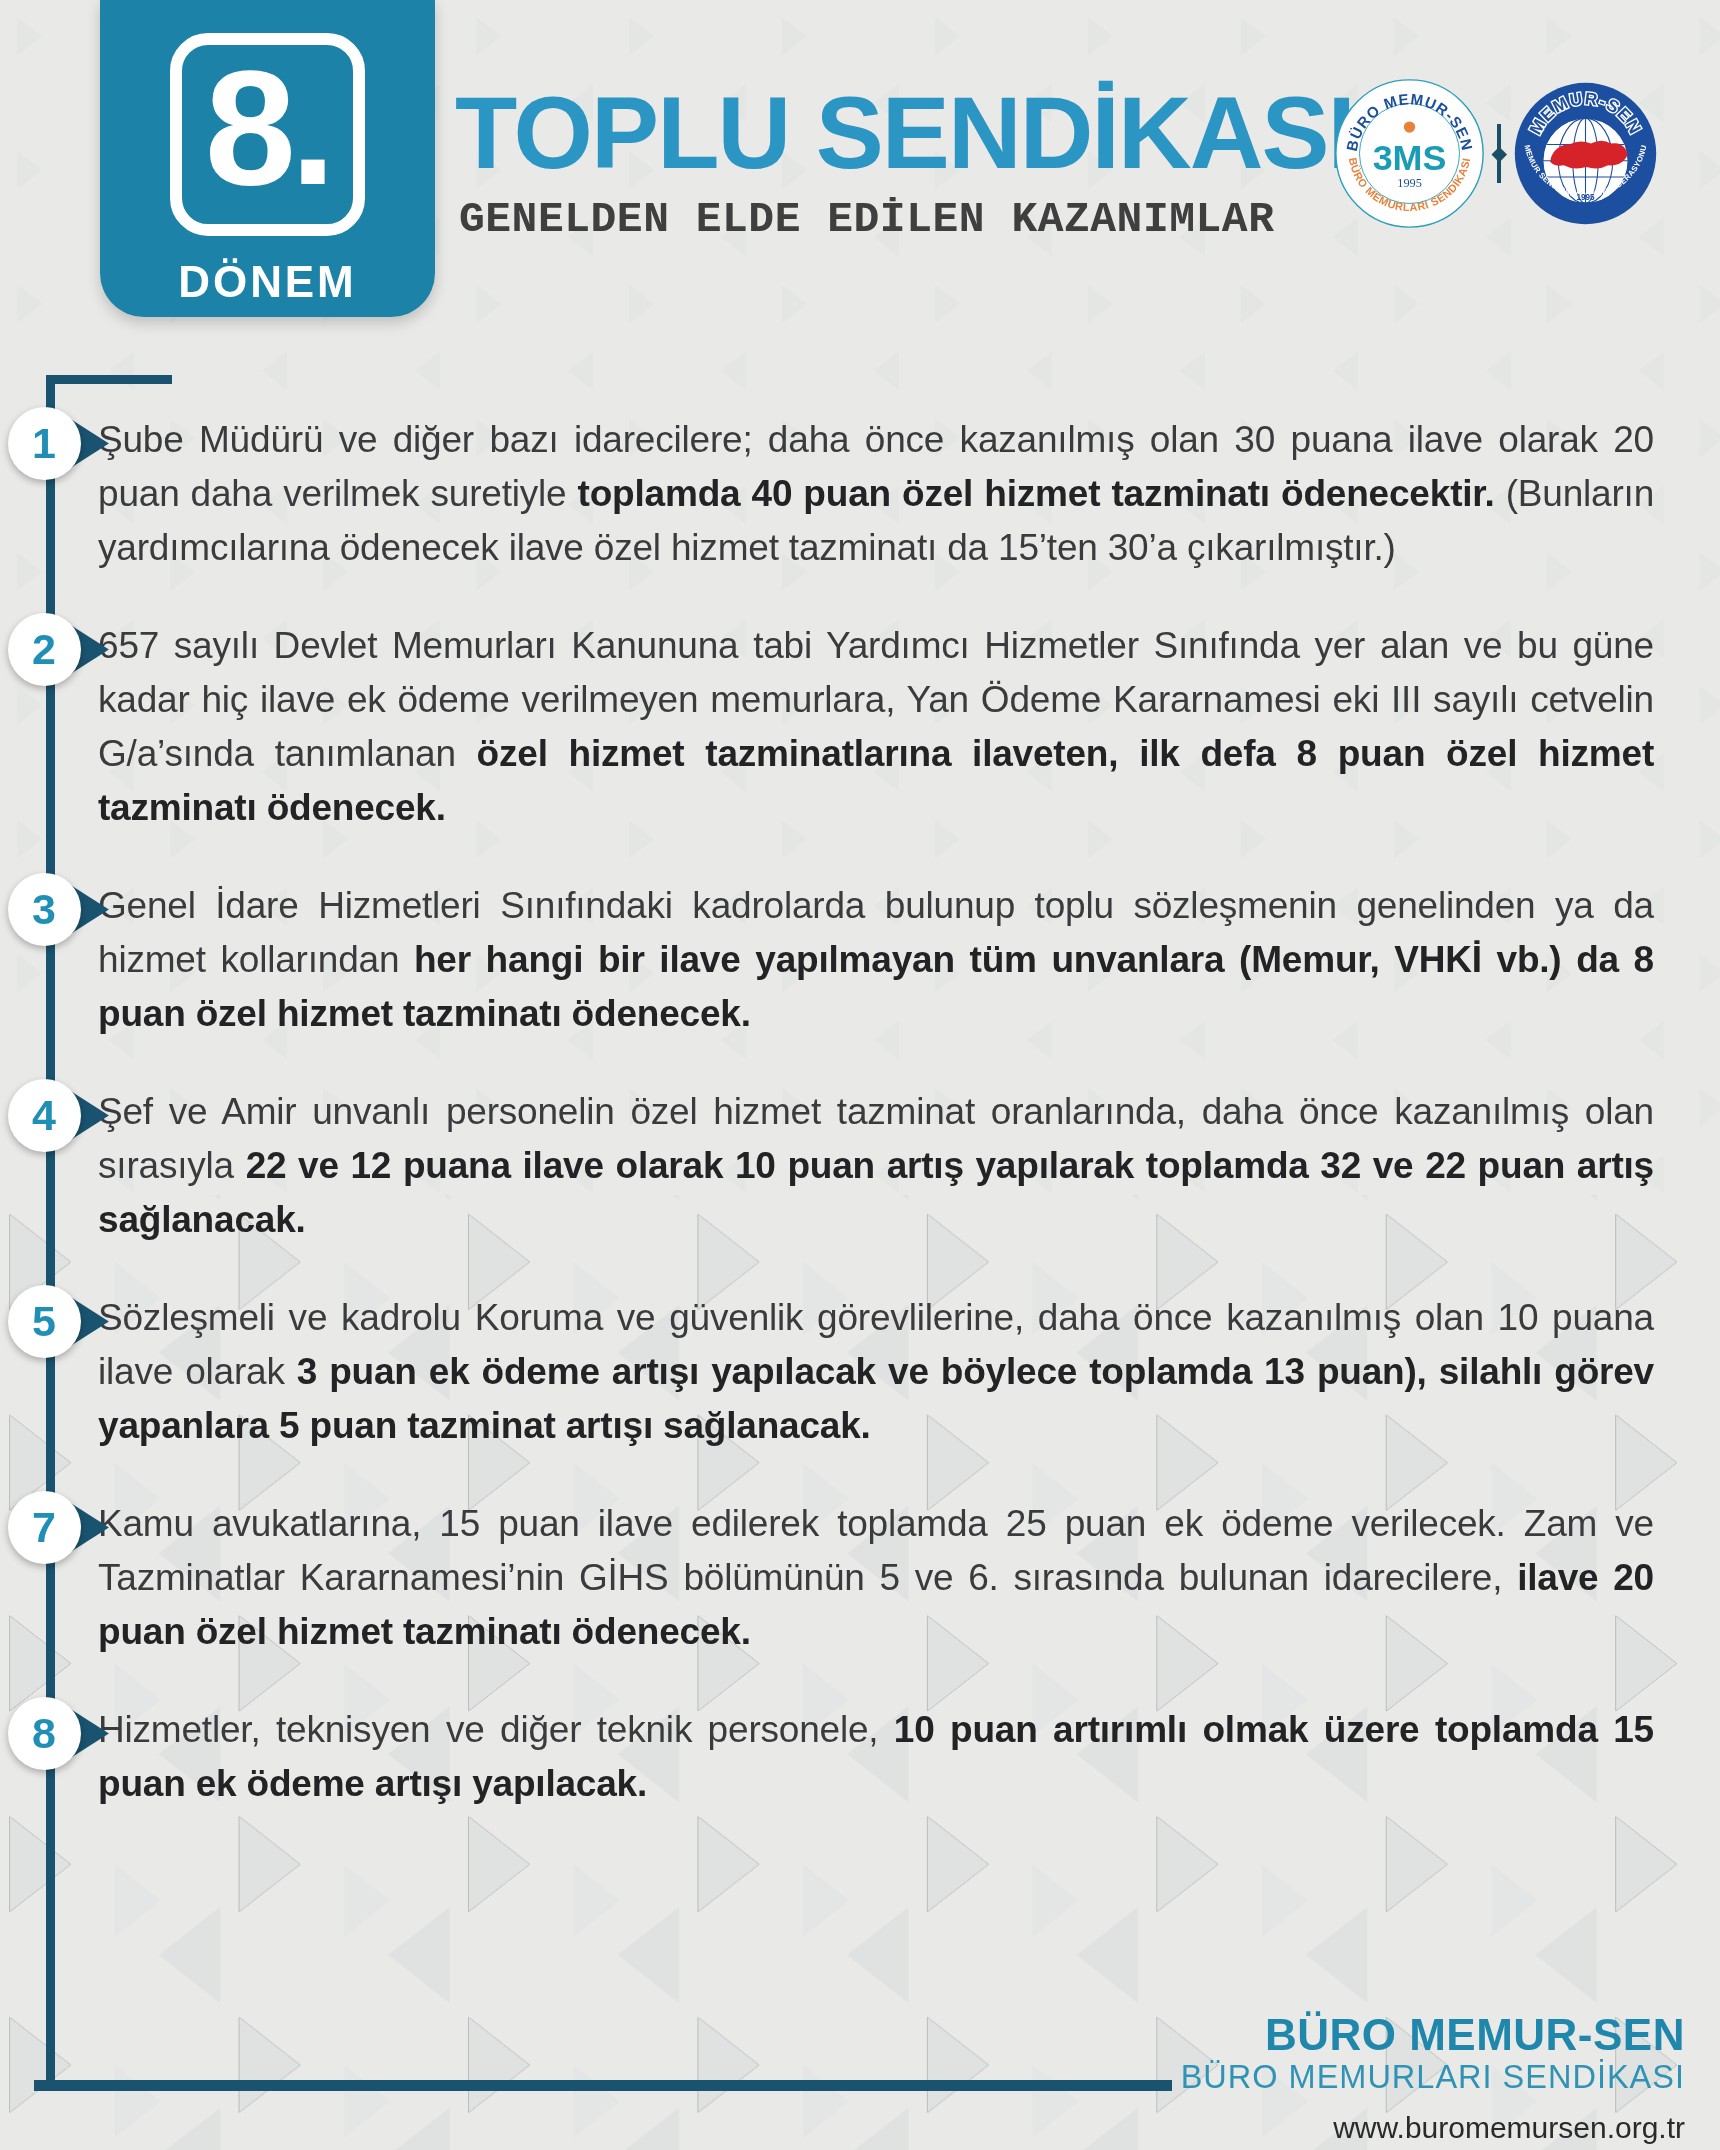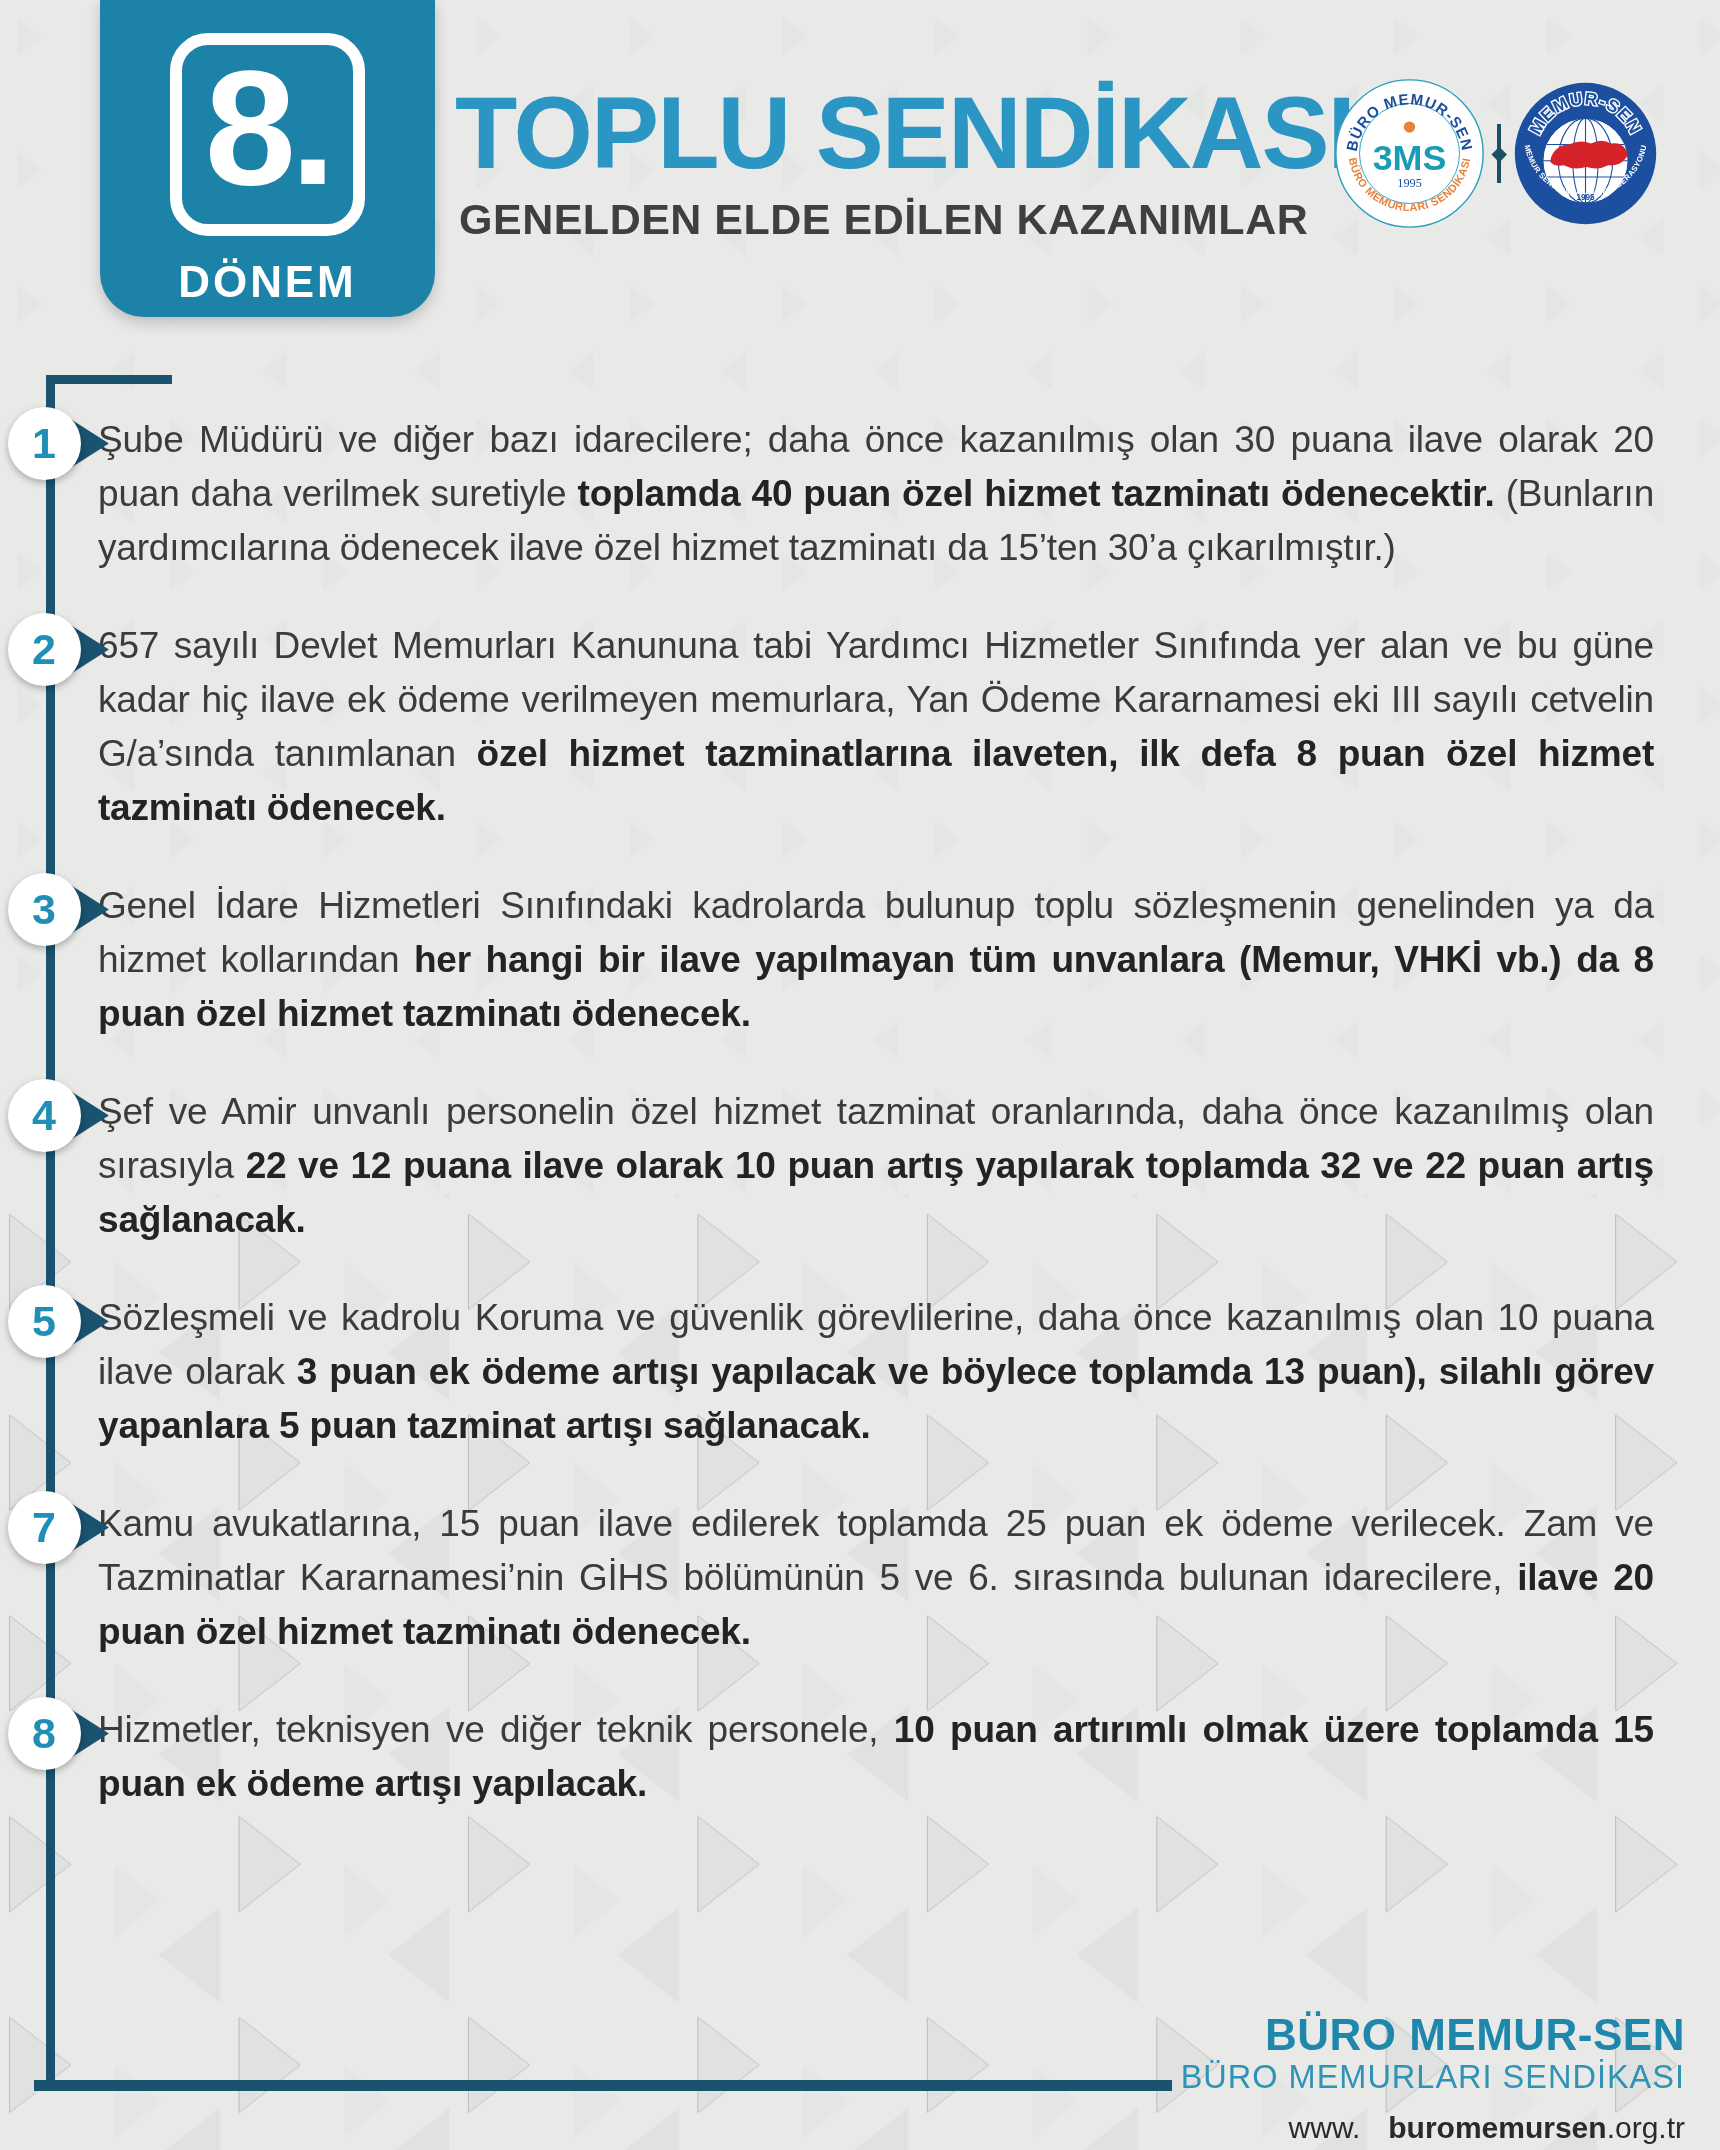--- a/index.html
+++ b/index.html
@@ -40,20 +40,21 @@
   }
   .main-title {
     position:absolute; left:455px; top:75px; z-index:2;
     font-size:102px; font-weight:700; color:#2b95c4; letter-spacing:-1.9px;
     white-space:nowrap;
   }
   .sub-title {
     position:absolute; left:459px; top:195px; z-index:2;
     font-size:43px; font-weight:700; color:#3f3f3f; letter-spacing:0.5px;
     white-space:nowrap;
+    font-family:Liberation Mono, monospace;
   }
   .logos { position:absolute; left:1334px; top:78px; z-index:2; display:flex; align-items:center; }
   .logo-svg { display:block; }
   .logo-divider { width:4.8px; height:59px; background:#1b4f68; margin:0 11.5px; position:relative; }
   .logo-divider::after {
     content:""; position:absolute; left:-2.9px; top:25px; width:10.5px; height:10.5px;
     background:#1b4f68; transform:rotate(45deg);
   }
 
   
@@ -79,21 +80,21 @@
 
   
   .footer { position:absolute; right:36px; top:2011px; z-index:2; text-align:right; }
   .footer-org {
     font-size:44px; font-weight:700; color:#1f86ac; letter-spacing:0.5px; line-height:1.08;
   }
   .footer-sub {
     font-size:32.5px; font-weight:400; color:#2e93b5; letter-spacing:1px; line-height:1.15;
   }
   .footer-site { margin-top:15.3px; font-size:30px; color:#2a2a2a; }
-  .footer-site b { font-weight:700;margin-left:28px; }
+  .footer-site b { font-weight:400; }
 </style>
 </head>
 <body>
 
 <svg class="bg-pattern" width="1721" height="2151" xmlns="http://www.w3.org/2000/svg" viewBox="0 0 1800 2250">
   <defs>
     <pattern id="triSmall" width="160" height="140" patternUnits="userSpaceOnUse">
       <path d="M18 18 l26 20 -26 20 z" fill="#dfe3e2"></path>
       <path d="M140 88 l-26 20 26 20 z" fill="#dfe3e2"></path>
     </pattern>

